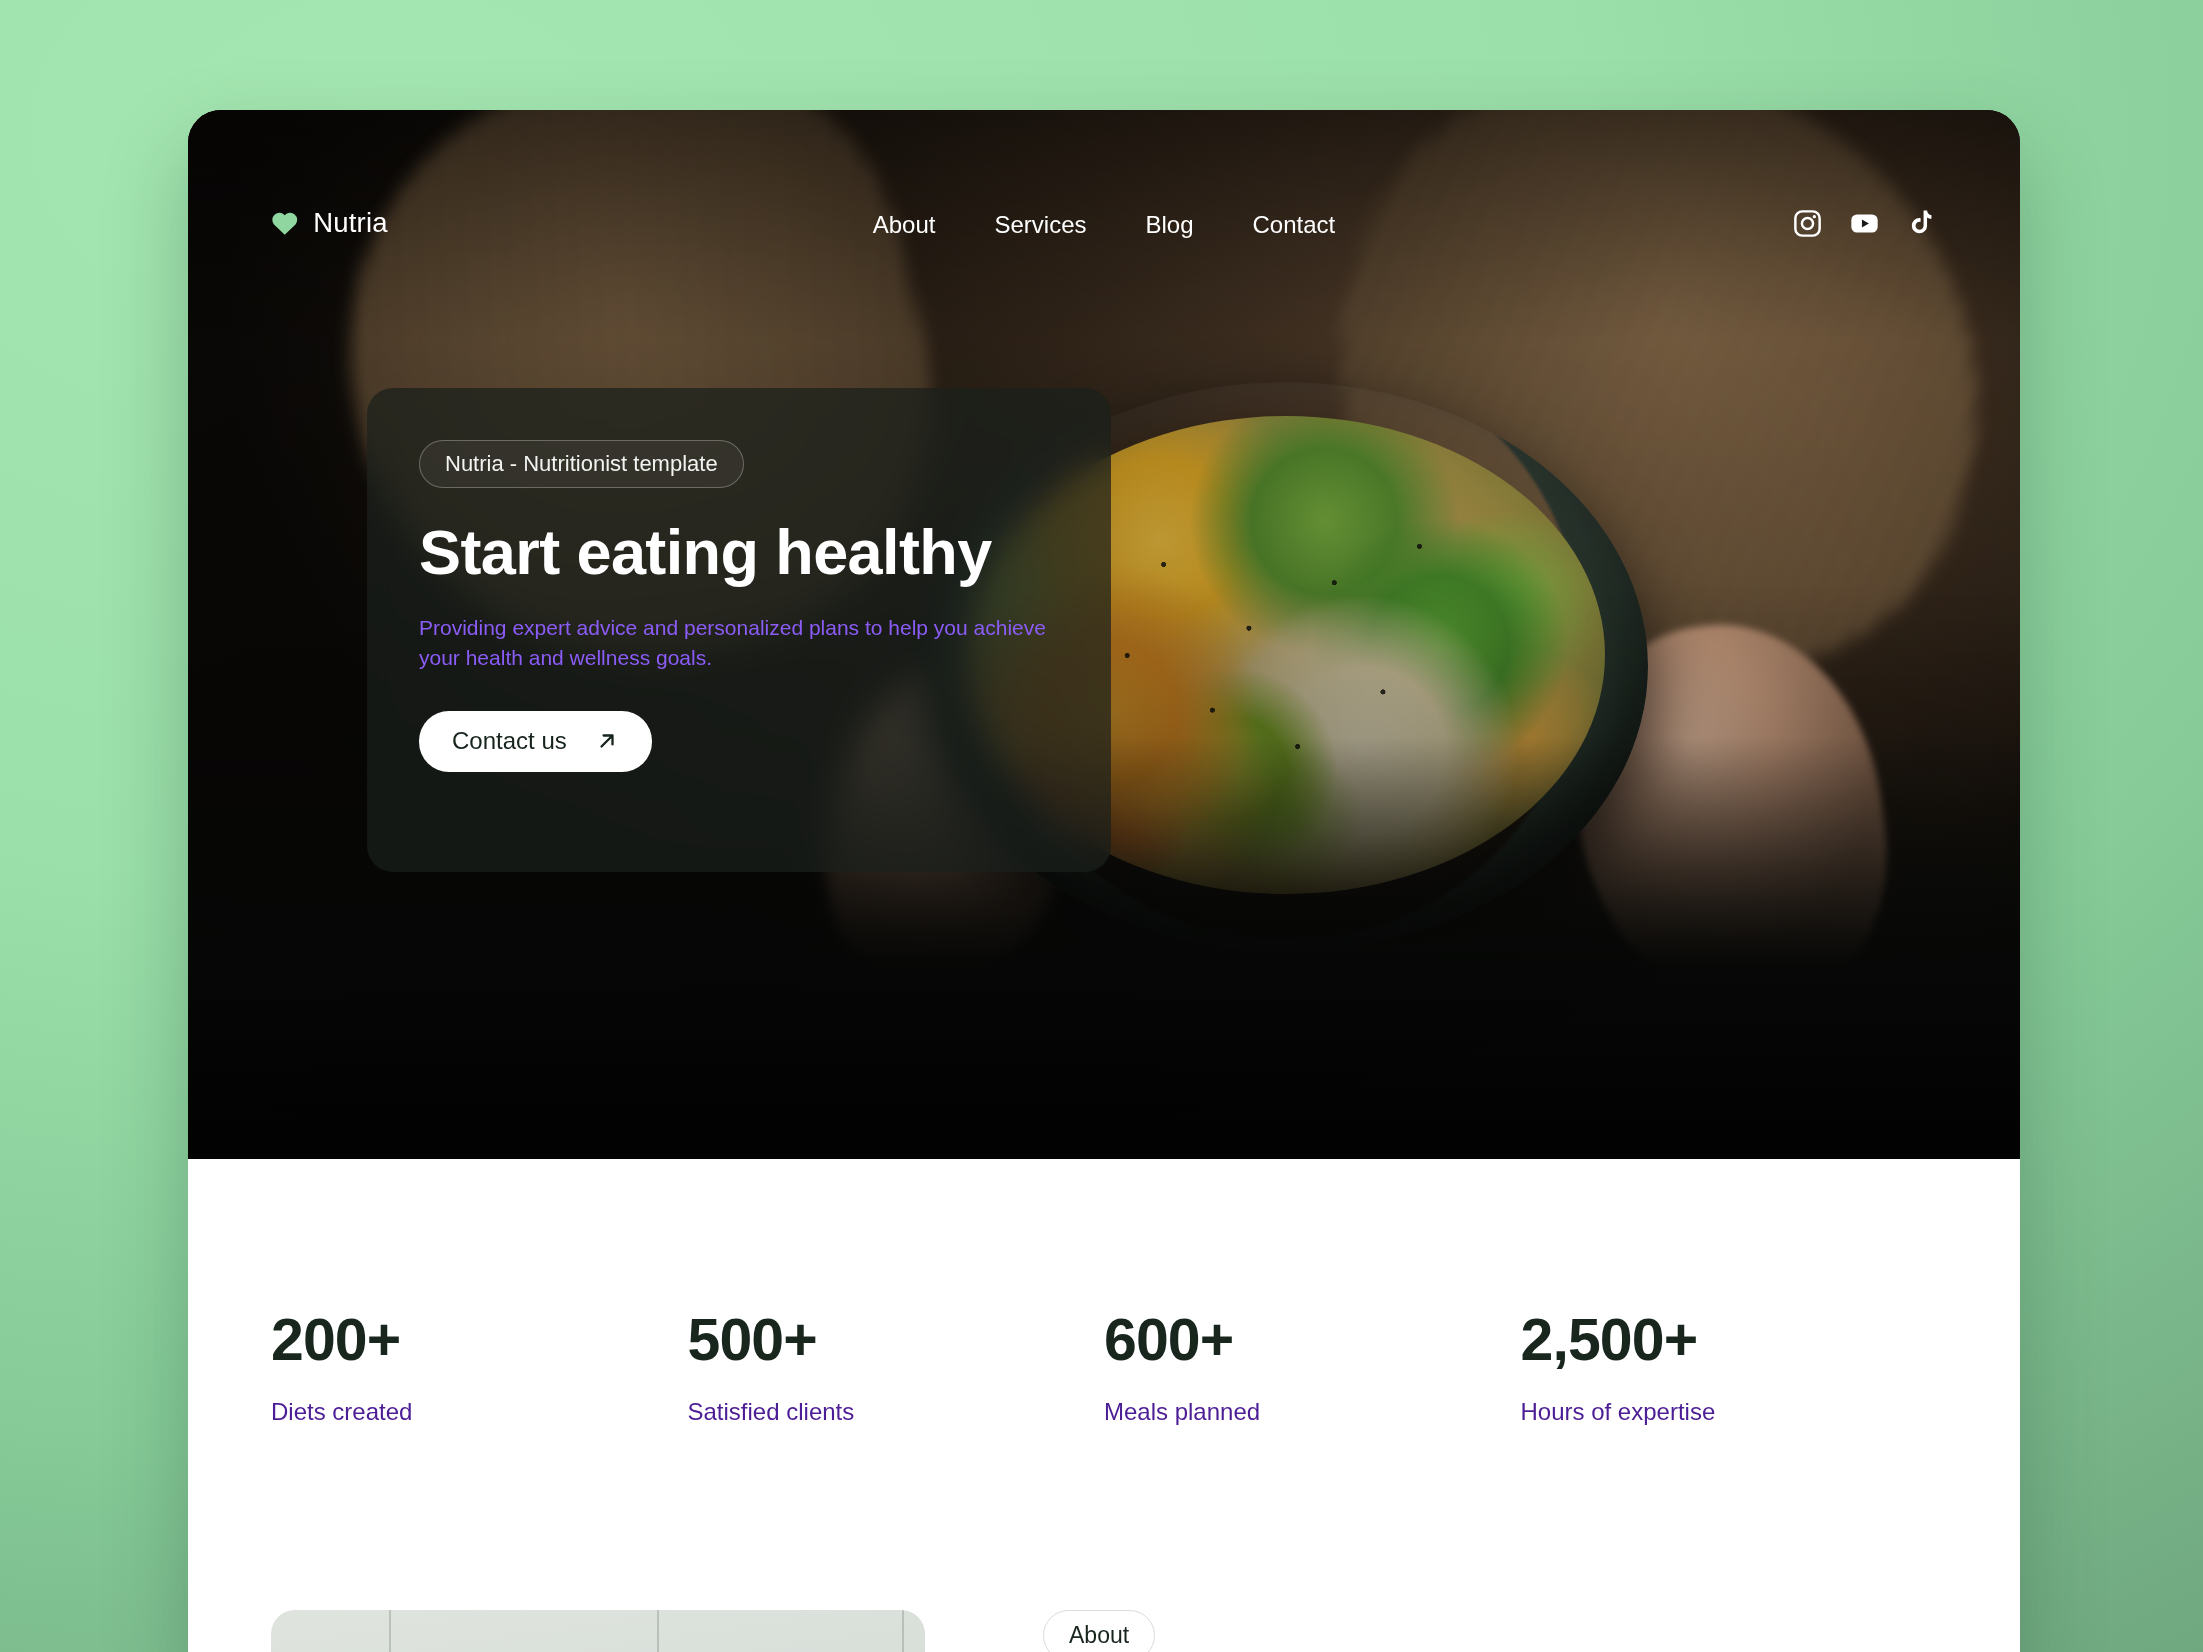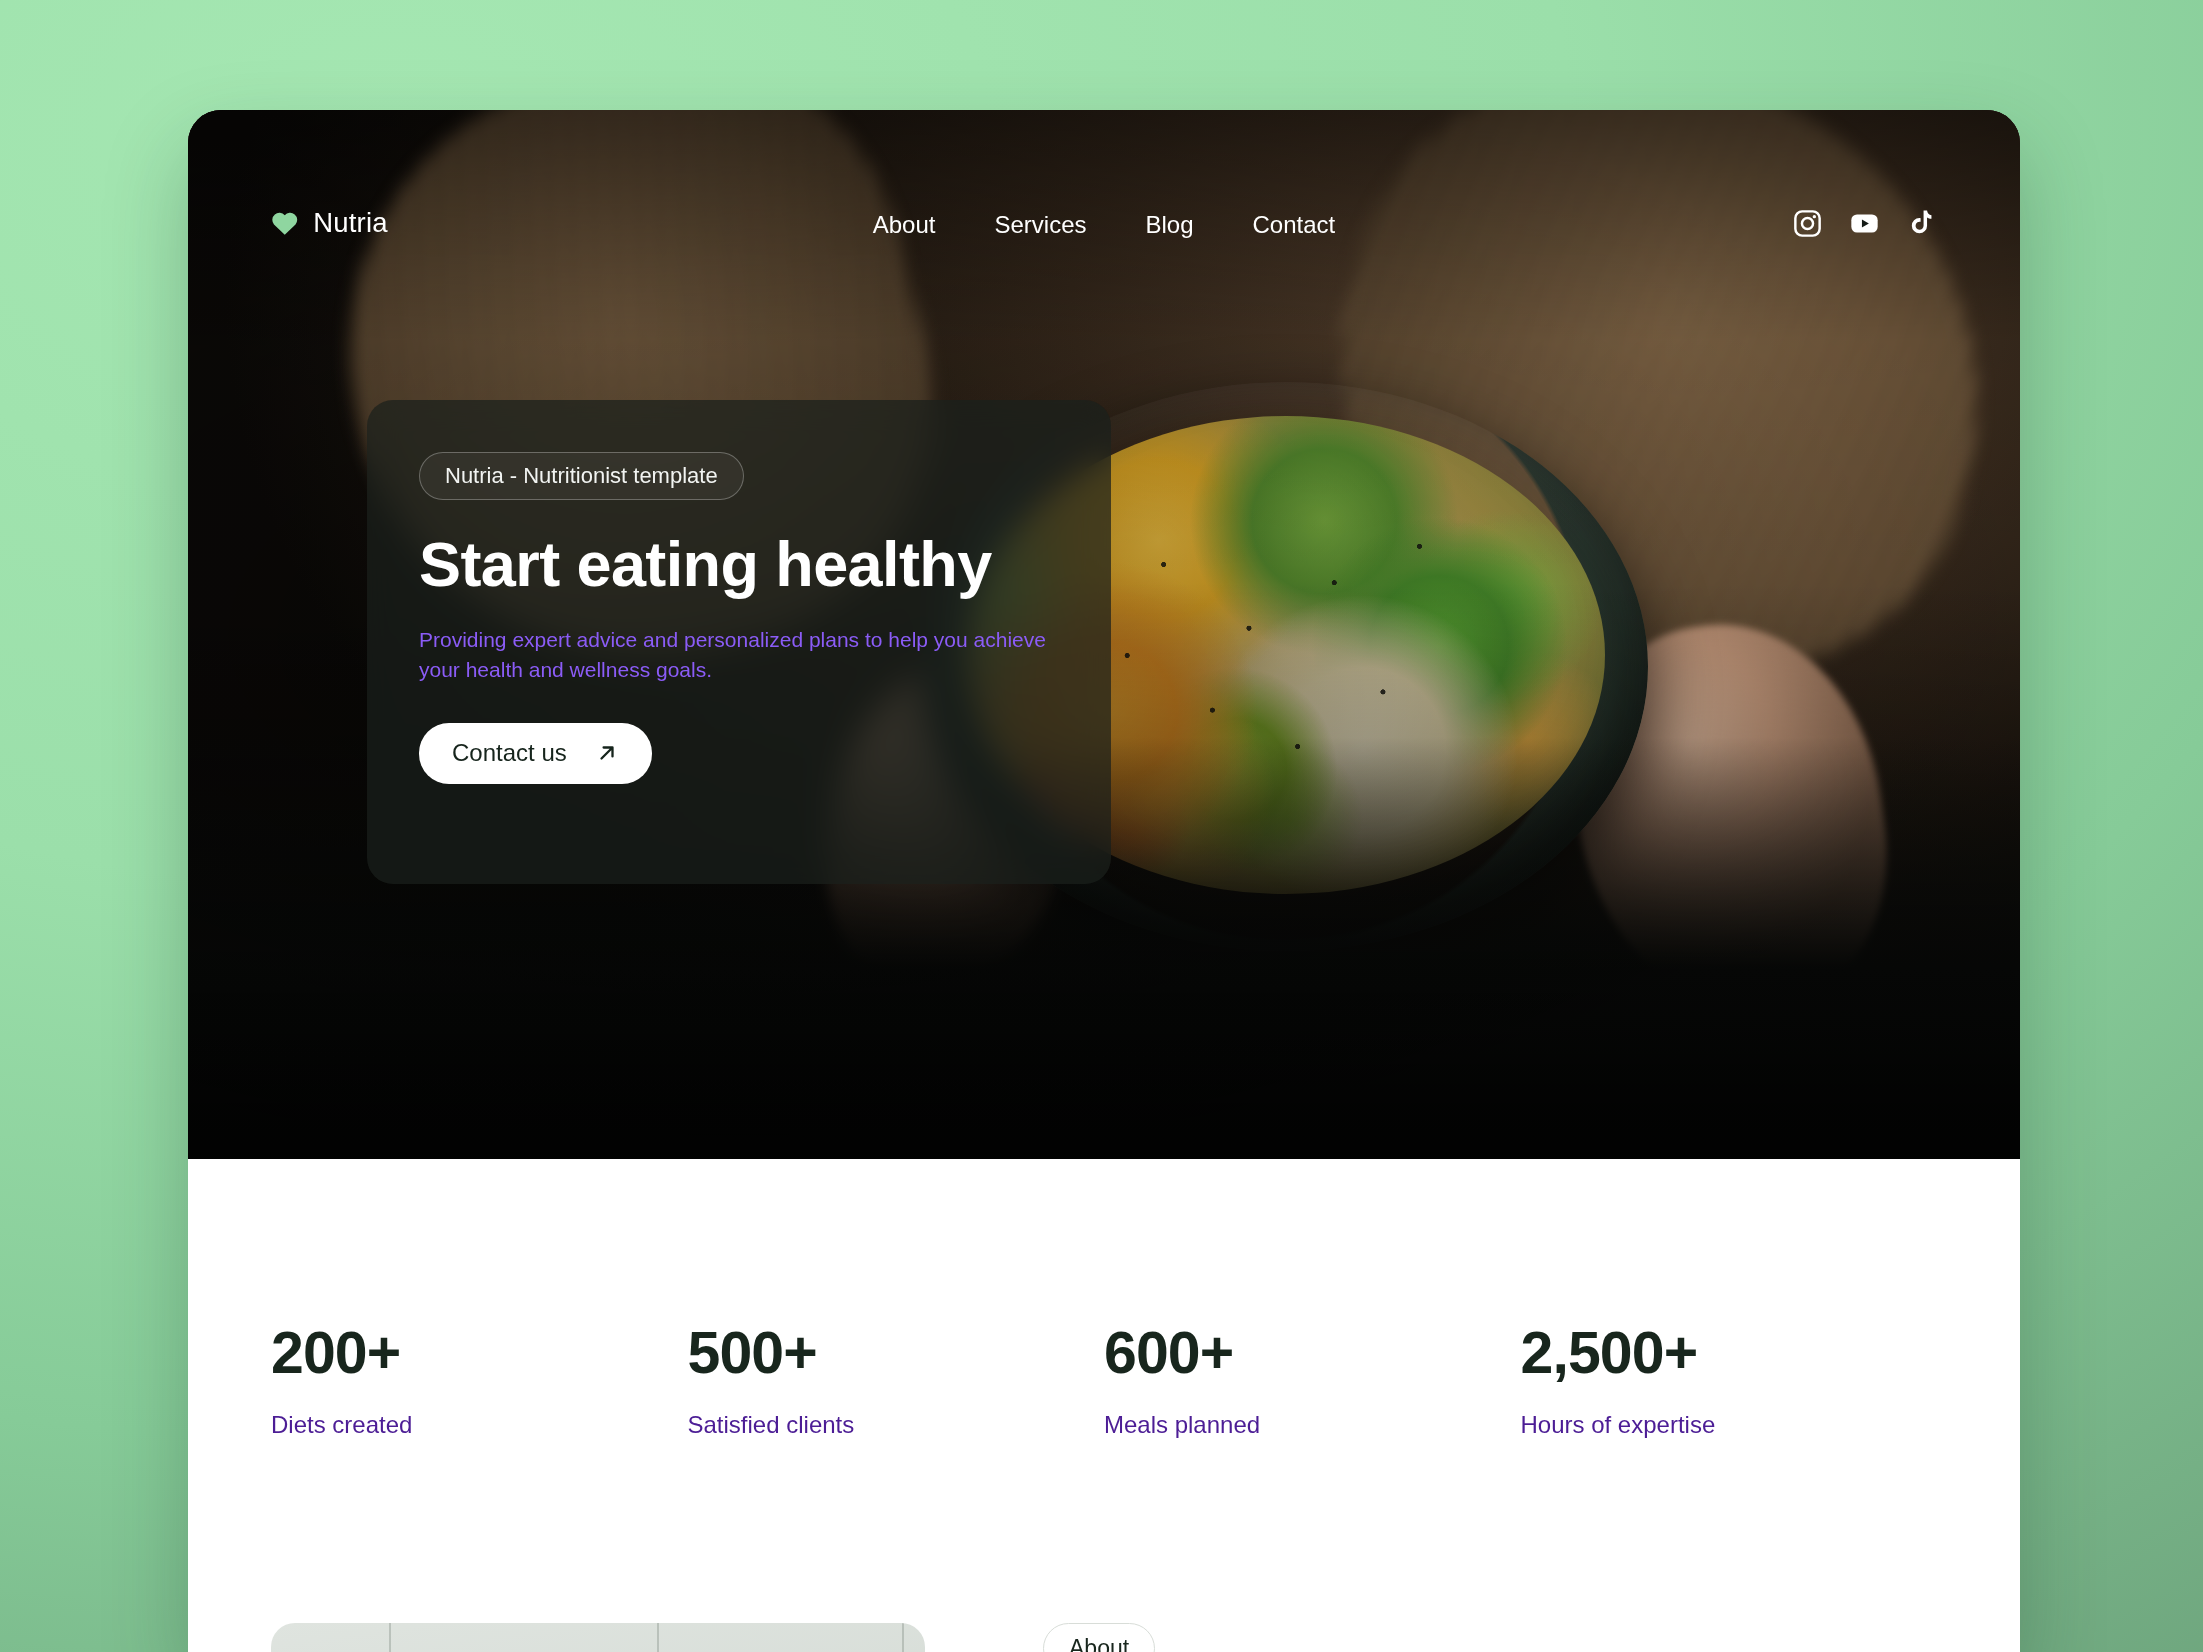--- a/index.html
+++ b/index.html
@@ -153,21 +153,20 @@
   .hero-card {
     position:absolute;
     left:179px; top:278px;
     width:744px; height:484px;
     border-radius:26px;
     background:rgba(26,32,28,.72);
     backdrop-filter:blur(14.7px);
     -webkit-backdrop-filter:blur(14.7px);
     padding:52px 55px 0 52px;
     z-index:5;
-    margin-top:12px;
   }
   .hero-badge {
     display:inline-flex; align-items:center;
     height:48px; padding:0 25px;
     border:0.9px solid rgba(255,255,255,.28);
     border-radius:24px;
     color:#f2f4f2; font-size:22px;
     background:rgba(255,255,255,.05);
     white-space:nowrap;
   }
@@ -190,21 +189,20 @@
     border:none; border-radius:30px;
     font-family:inherit; font-size:24px;
     cursor:pointer;
   }
   .cta-arrow { width:24px; height:24px; display:block; }
 
   
   .stats {
     display:grid; grid-template-columns:repeat(4, 1fr);
     padding:152px 83px 0 83px;
-    margin-top:13px;
   }
   .stat-value {
     color:#18261d; font-size:59px; font-weight:700;
     letter-spacing:-0.9px; line-height:1;
   }
   .stat-label {
     margin-top:27.5px;
     color:#4c1d95; font-size:24px;
   }
 

